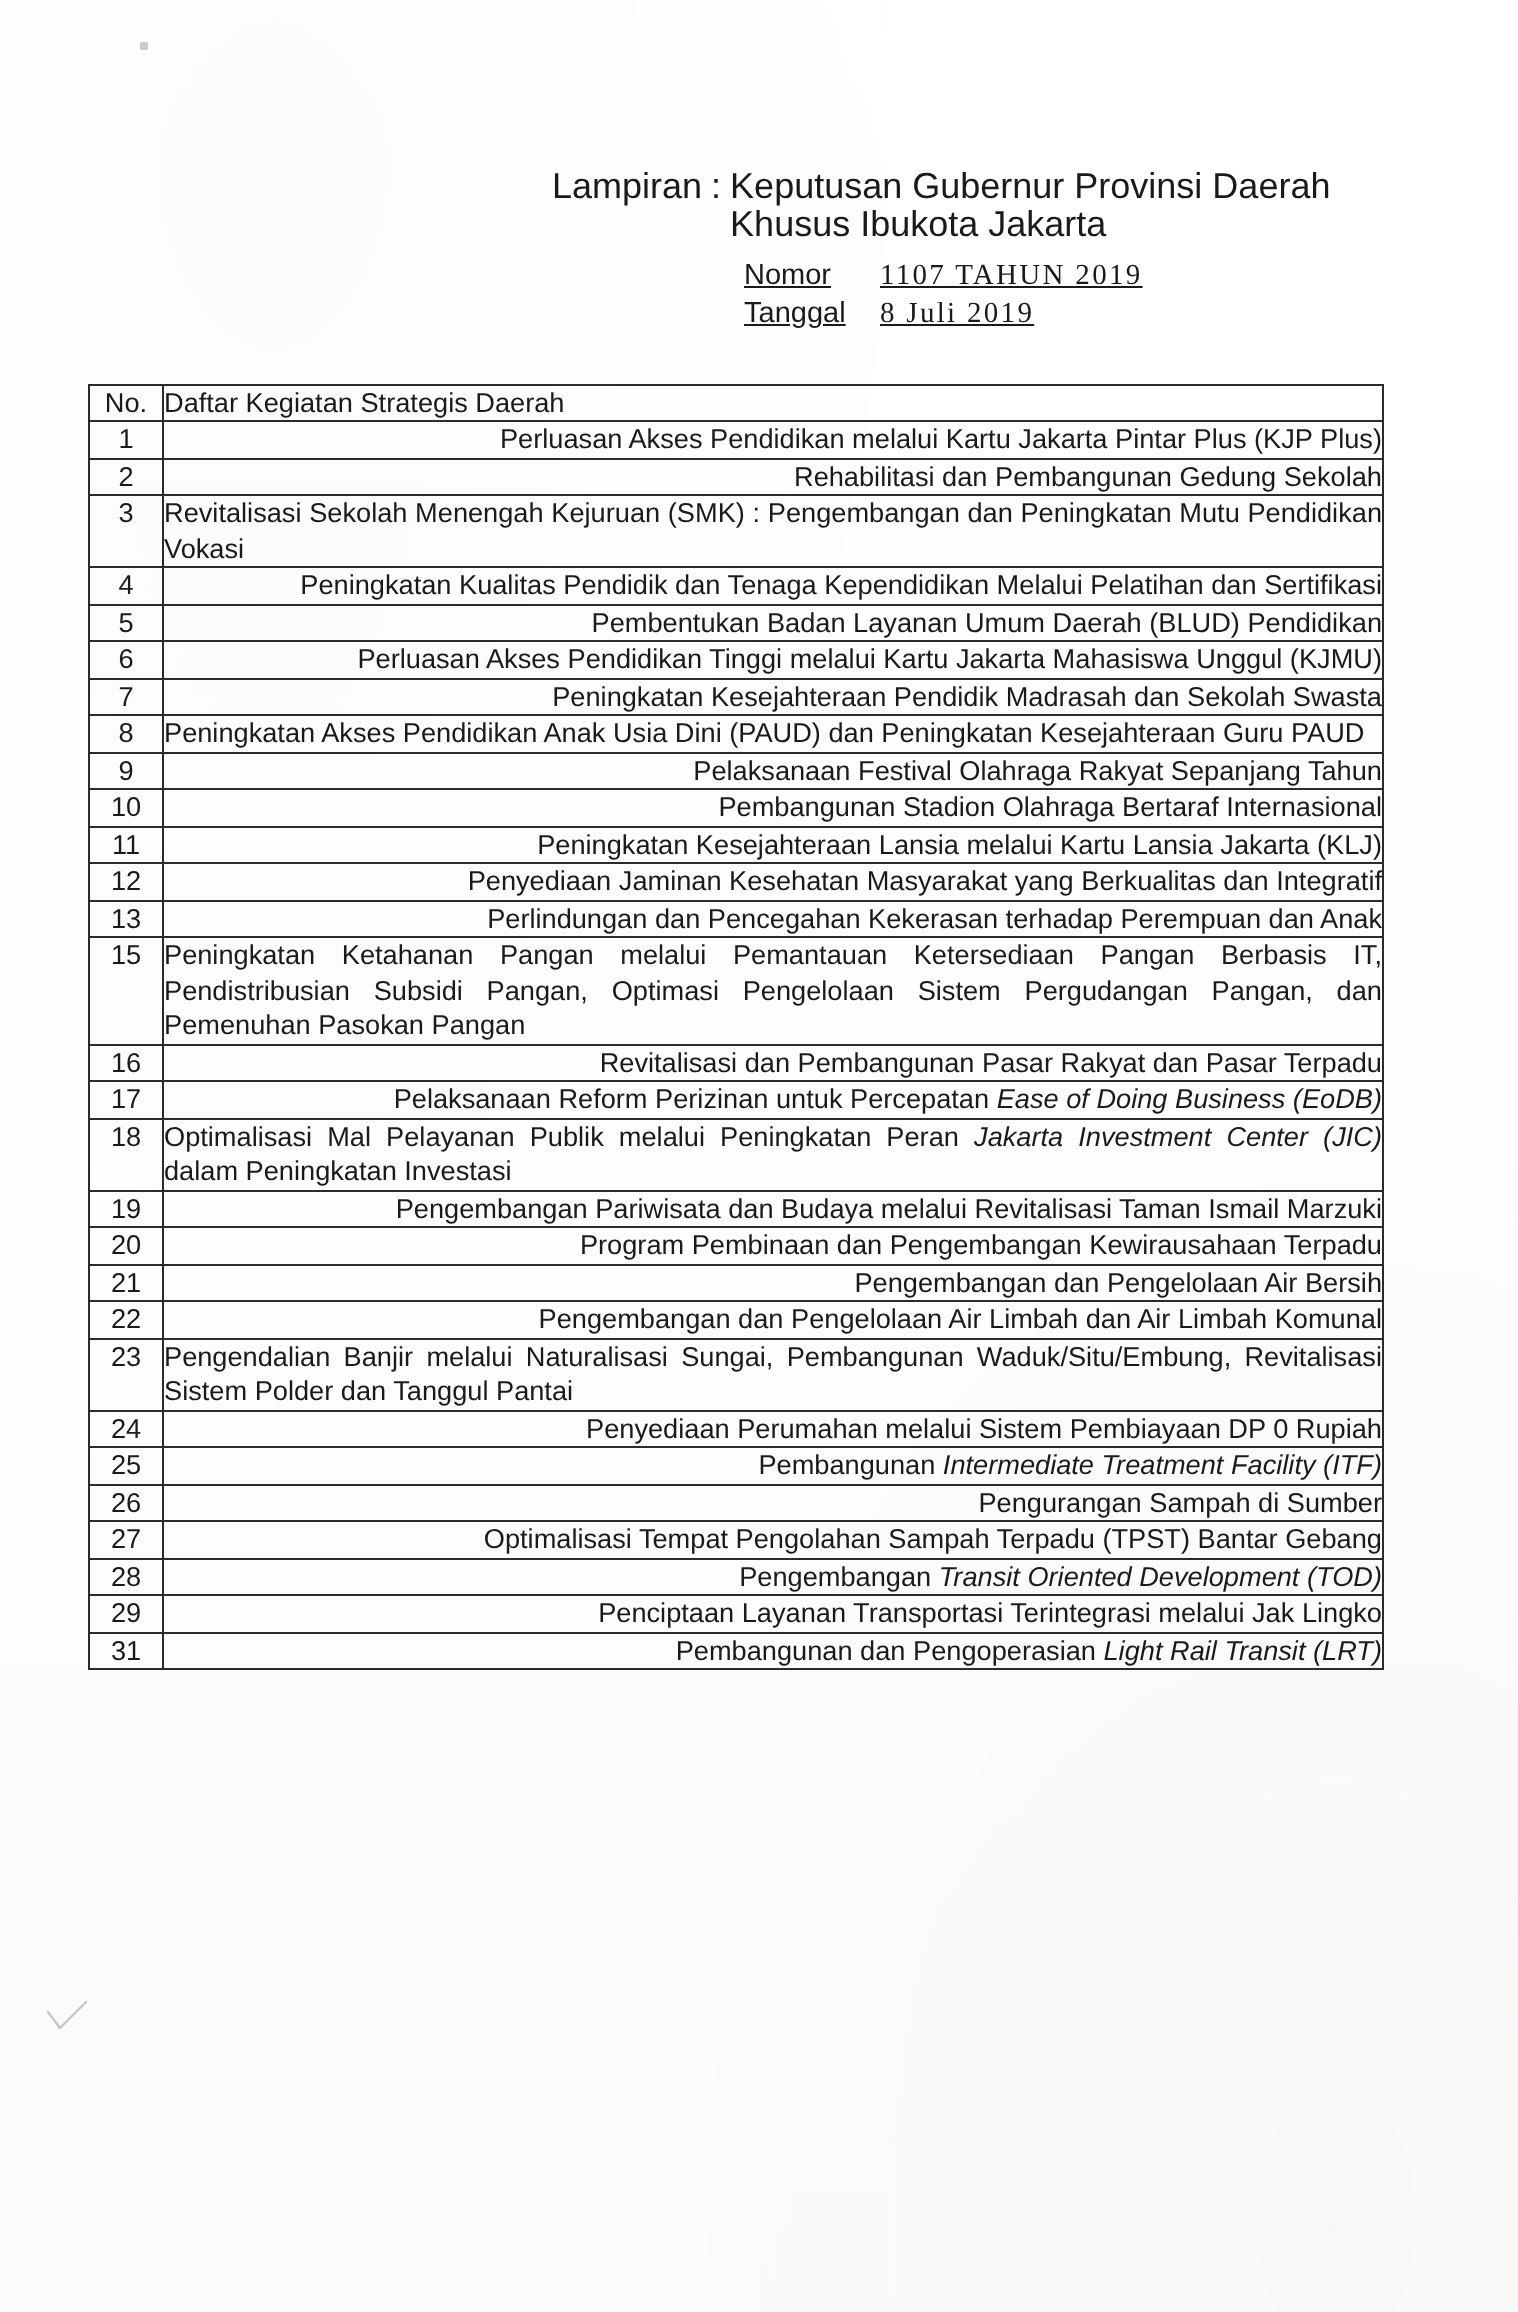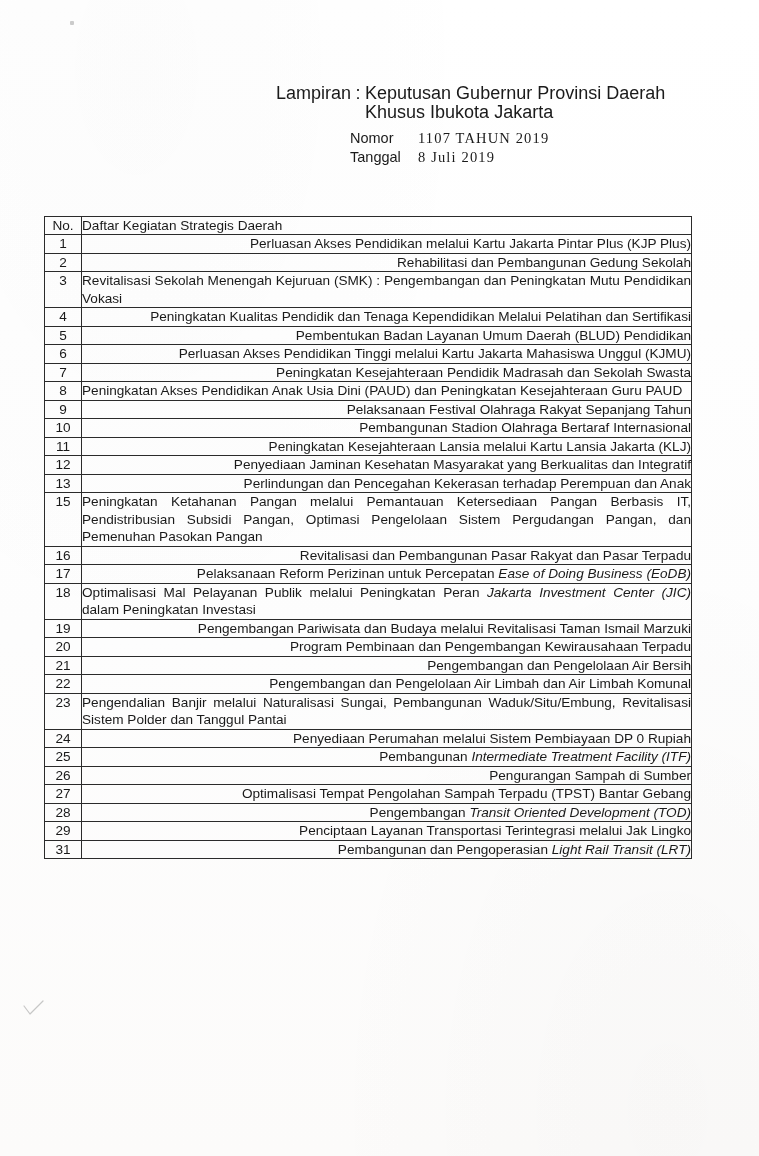--- a/index.html
+++ b/index.html
@@ -57,21 +57,22 @@
   .hdr-colon {
     width: 14px;
     text-align: center;
     flex: 0 0 14px;
   }
   .hdr-value {
     flex: 1;
   }
   .hdr-rows {
     margin-top: 7px;
-    margin-left: 74px;
+    margin-left: 96px;
+    text-decoration: underline;
   }
   .hdr-row {
     display: flex;
     align-items: baseline;
     line-height: 19px;
   }
   .hdr-key {
     font-size: 14.5px;
     width: 68px;
     flex: 0 0 68px;
@@ -81,21 +82,20 @@
     font-size: 14.5px;
     letter-spacing: 1.15px;
   }
 
   
   .tbl-wrap {
     position: absolute;
     left: 44px;
     top: 192px;
     width: 648px;
-    margin-top: 24px;
   }
   table.dsd {
     border-collapse: collapse;
     width: 100%;
     table-layout: fixed;
   }
   table.dsd th, table.dsd td {
     border: 1px solid #2b2b2b;
     padding: 0;
     vertical-align: top;

